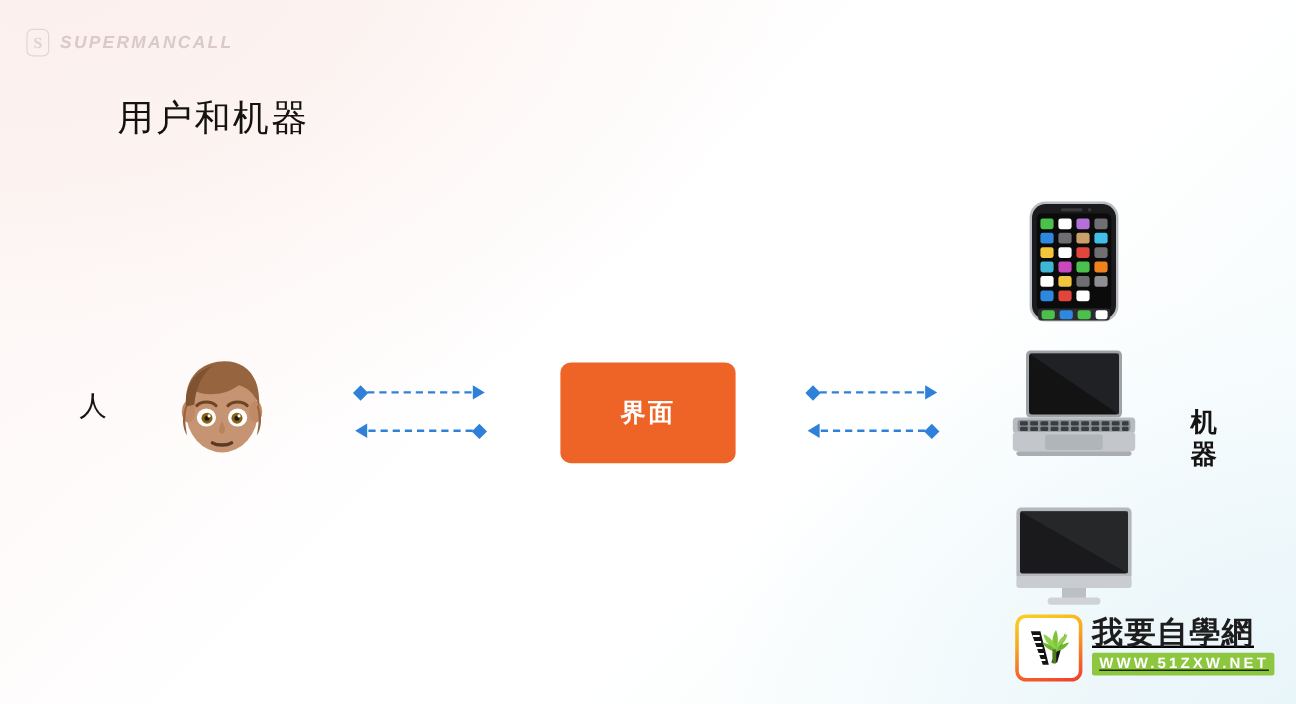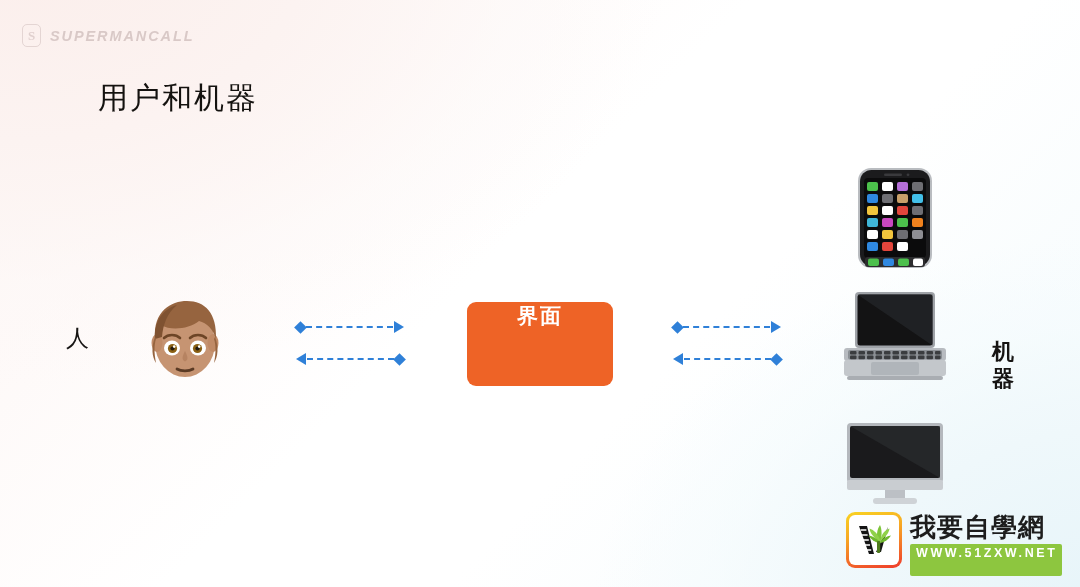--- a/index.html
+++ b/index.html
@@ -141,21 +141,21 @@
   
   .interface-box {
     position: absolute;
     left: 467px;
     top: 302px;
     width: 146px;
     height: 84px;
     background: #ee6326;
     border-radius: 9px;
     display: flex;
-    align-items: flex-start;
+    align-items: center;
     justify-content: center;
   }
   .interface-box-label {
     color: #ffffff;
     font-size: 21px;
     font-weight: 700;
     letter-spacing: 2px;
   }
 
   
@@ -209,36 +209,37 @@
     display: flex;
     align-items: center;
     justify-content: center;
     overflow: hidden;
   }
   .wm-right {
     display: flex;
     flex-direction: column;
     gap: 3px;
     padding-top: 2px;
+    text-decoration: underline;
   }
   .wm-cn {
     font-size: 26px;
     font-weight: 700;
     color: #1d1d1d;
     letter-spacing: 1px;
     line-height: 1.05;
     white-space: nowrap;
   }
   .wm-url {
     background: #8dc63f;
     color: #ffffff;
     font-size: 12.5px;
     font-weight: 700;
     letter-spacing: 2.6px;
-    padding: 2px 5px 16px 6px;
+    padding: 2px 5px 3px 6px;
     border-radius: 2px;
     text-align: center;
     white-space: nowrap;
     font-family: "Liberation Sans", "DejaVu Sans", sans-serif;
   }
 </style>
 </head>
 <body>
 
 <div id="slide">

